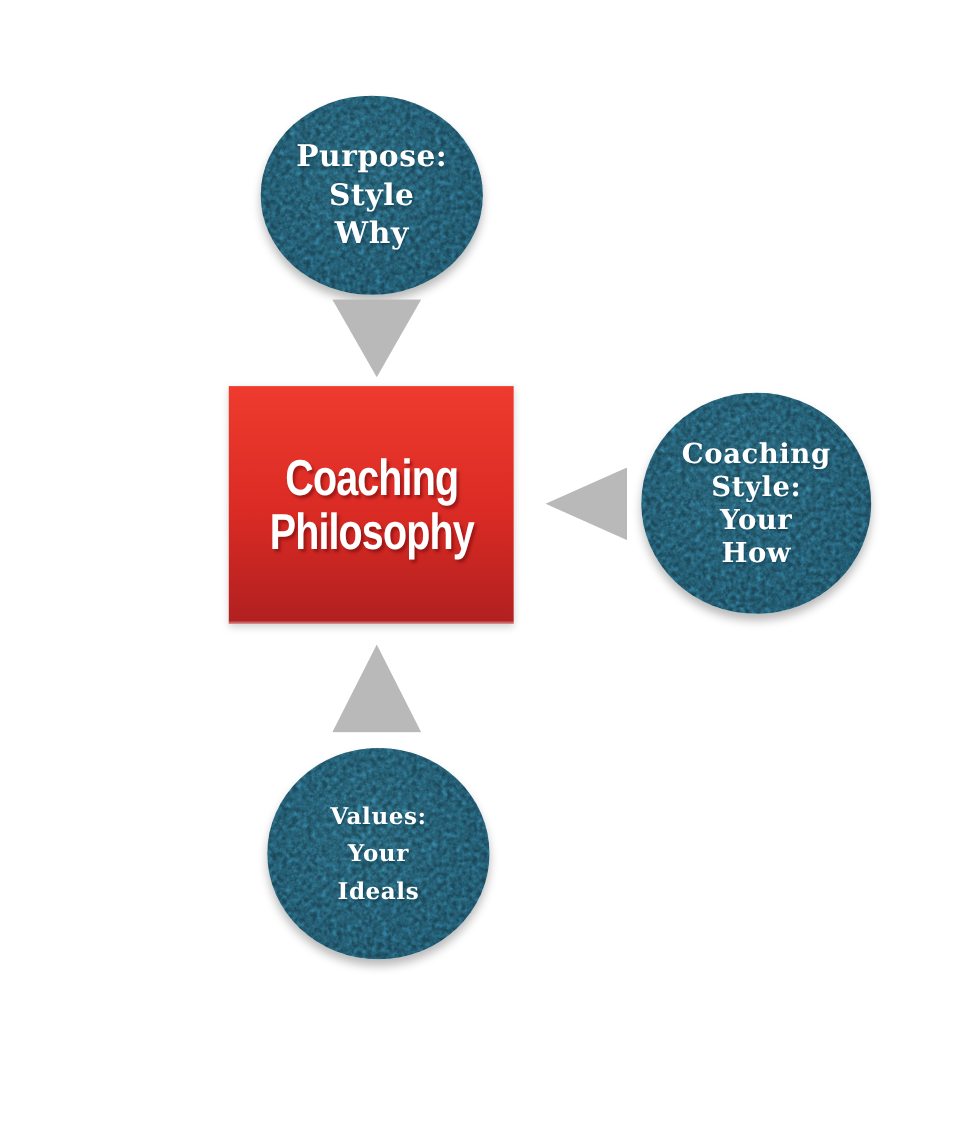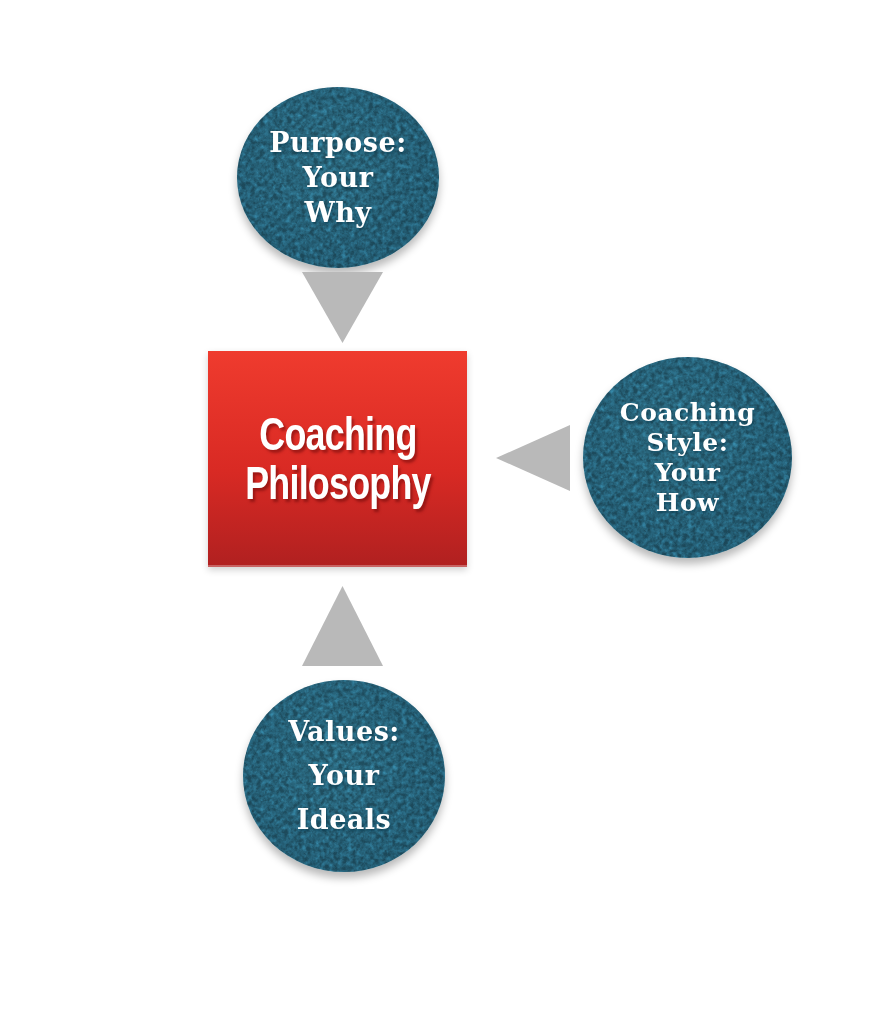--- a/index.html
+++ b/index.html
@@ -47,21 +47,21 @@
     letter-spacing: 0.5px;
   }
 
   .circle-purpose { left: 237px; top: 87px;  width: 202px; height: 181px; }
   .circle-purpose .node-label { font-size: 27px; line-height: 35px; }
 
   .circle-style   { left: 583px; top: 357px; width: 209px; height: 201px; }
   .circle-style .node-label { font-size: 25px; line-height: 30px; }
 
   .circle-values  { left: 243px; top: 680px; width: 202px; height: 192px; }
-  .circle-values .node-label { font-size: 27px; line-height: 44px; }
+  .circle-values .node-label { font-size: 21px; line-height: 34px; }
 
   
   .center-box {
     position: absolute;
     left: 208px; top: 351px;
     width: 259px; height: 216px;
     background: linear-gradient(180deg,
                 var(--center-top, #ef3b2e) 0%,
                 #d92a24 55%,
                 var(--center-bottom, #b02020) 100%);
@@ -119,21 +119,21 @@
   </defs>
 </svg>
 
 <div class="canvas">
 
   <div class="node-circle circle-purpose">
     <svg class="grain-overlay">
       <rect width="100%" height="100%" fill="#10303d" filter="url(#grain)" opacity="0.45"></rect>
     </svg>
     <div class="node-label">Purpose:
-Your
+Style
 Why</div>
   </div>
 
   <div class="arrow arrow-down"></div>
 
   <div class="center-box">
     <div class="center-label">Coaching
 Philosophy</div>
   </div>
 

